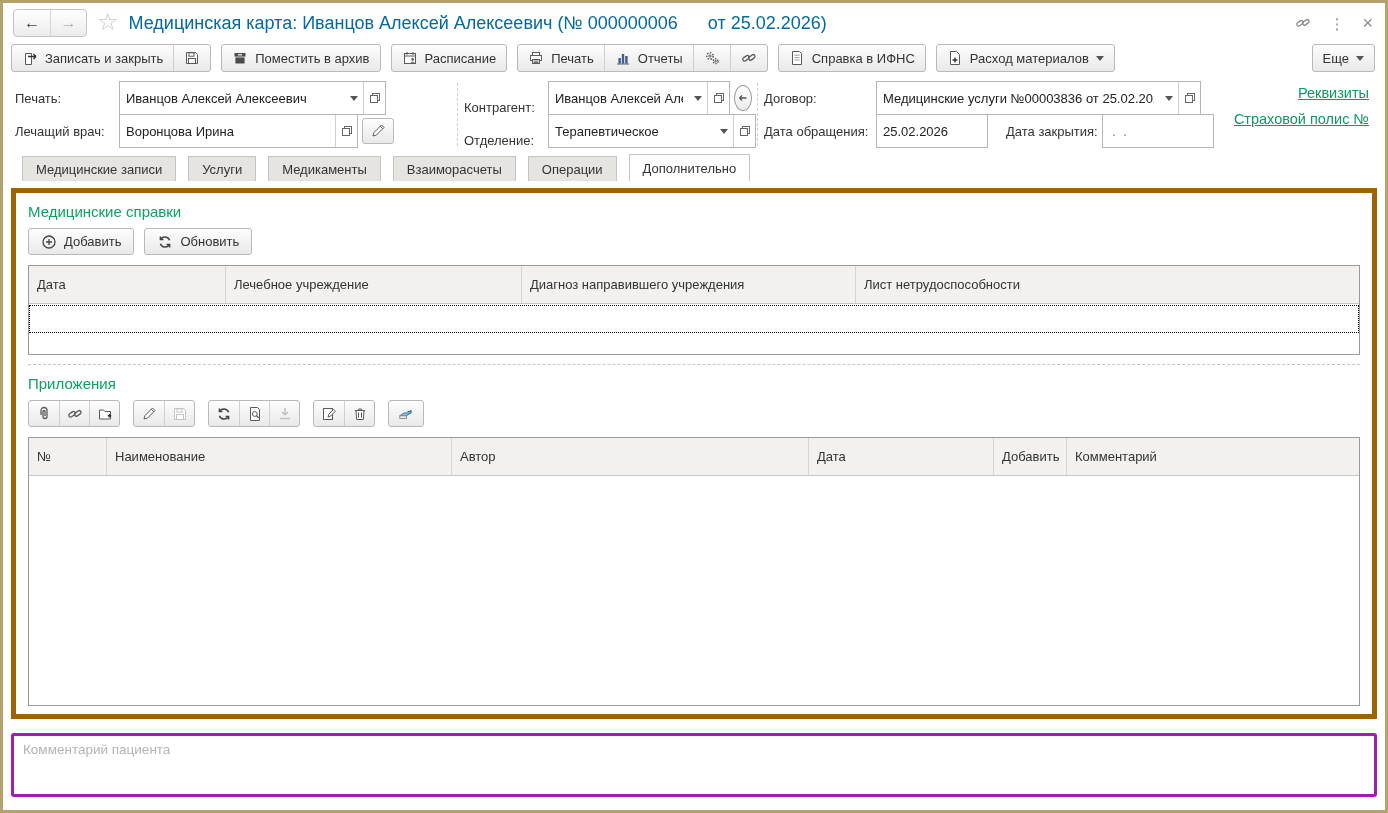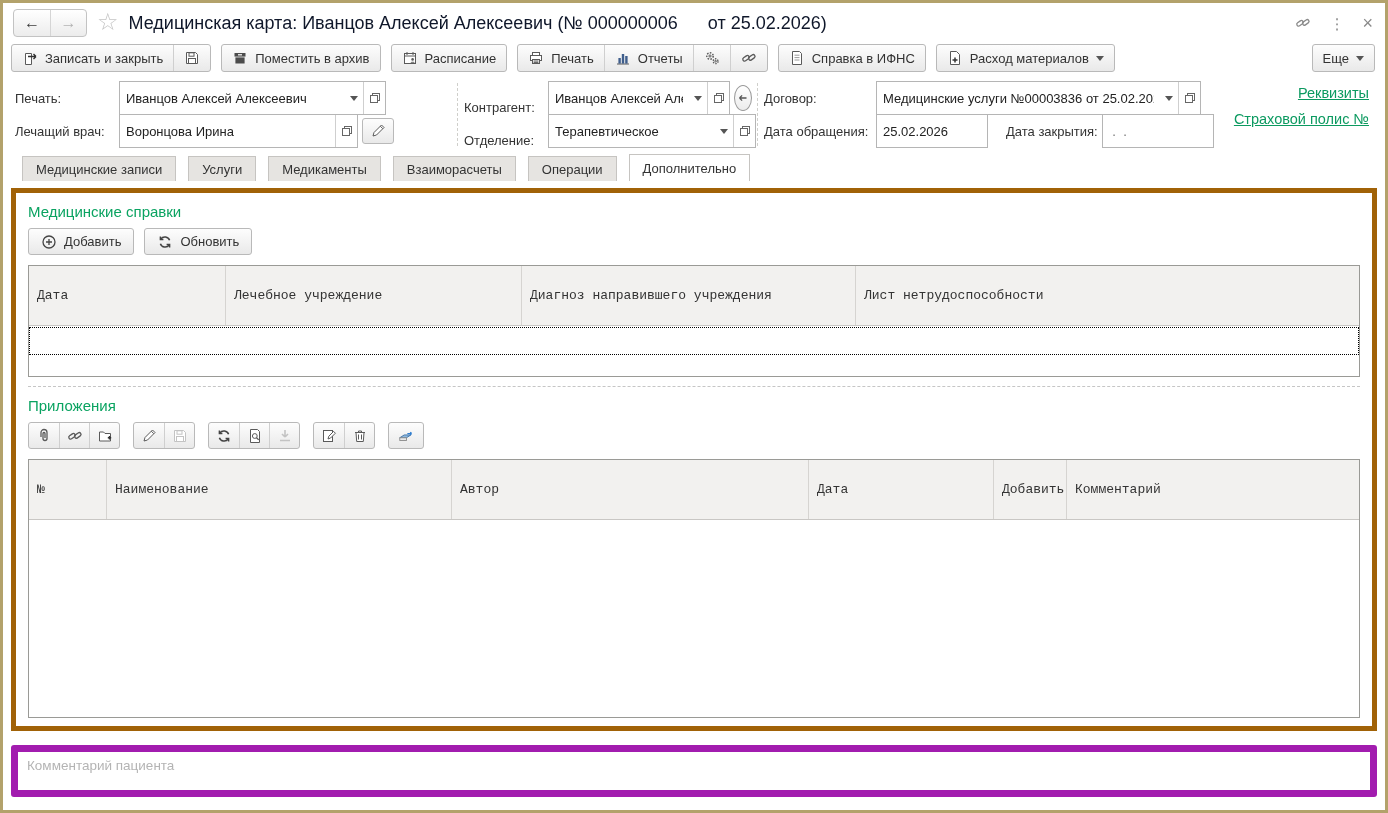--- a/index.html
+++ b/index.html
@@ -11,21 +11,21 @@
 
   
   .titlebar { height:38px; display:flex; align-items:center; padding:2px 12px 0 10px; gap:10px; flex:none; }
   .navbtns { display:flex; border:1px solid #c3c3c3; border-radius:4px; overflow:hidden;
              background:linear-gradient(#ffffff,#ececec); }
   .navbtn { width:36px; height:26px; display:flex; align-items:center; justify-content:center;
             font-size:16px; background:transparent; border:none; }
   .navbtn.back { color:#3a3a3a; font-weight:bold; }
   .navbtn.fwd  { color:#b3b3b3; border-left:1px solid #d5d5d5; }
   .star { font-size:24px; color:#c4c4c4; line-height:1; margin-top:-2px; }
-  .wtitle { font-size:18px; color:#0f172a; white-space:pre; flex:1; overflow:hidden; }
+  .wtitle { font-size:18px; color:#0369a1; white-space:pre; flex:1; overflow:hidden; }
   .title-actions { display:flex; align-items:center; gap:18px; color:#8a8a8a; }
   .ta { font-size:17px; line-height:1; }
 
   
   .cmdbar { display:flex; align-items:center; padding:3px 10px 7px 8px; gap:10px; flex:none; }
   .grp { display:inline-flex; align-items:stretch; border:1px solid #b9b9b9; border-radius:3px;
          overflow:hidden; background:linear-gradient(#fdfdfd,#e9e9e9); height:28px; }
   .gbtn { display:inline-flex; align-items:center; gap:7px; padding:0 10px; font-size:13px; color:#333;
           background:transparent; border:none; }
   .grp .gbtn + .gbtn { border-left:1px solid #cfcfcf; }
@@ -67,42 +67,42 @@
   
   .panel { margin:8px 8px; border:5px solid #a16207; background:#fff; flex:1;
            padding:8px 12px 8px 12px; display:flex; flex-direction:column; min-height:0; }
   .section-h { color:#0aa361; font-size:15px; margin:2px 0 8px 0; flex:none; }
   .btnrow { display:flex; gap:10px; margin-bottom:10px; flex:none; }
   .sbtn { display:inline-flex; align-items:center; gap:7px; height:27px; padding:0 12px; font-size:13px; color:#333;
           border:1px solid #b9b9b9; border-radius:3px; background:linear-gradient(#fdfdfd,#e9e9e9); }
 
   .tbl { border:1px solid #9a9a96; flex:none; }
   .thead { display:flex; background:#f2f1ef; border-bottom:1px solid #c9c7c4; }
-  .th { padding:22px 8px; font-size:13px; color:#333; border-right:1px solid #d6d4d1;
-        white-space:nowrap; overflow:hidden;font-family:Liberation Mono, monospace; }
+  .th { padding:11px 8px; font-size:13px; color:#333; border-right:1px solid #d6d4d1;
+        white-space:nowrap; overflow:hidden; }
   .th:last-child { border-right:none; flex:1; }
   .t1c1{width:197px;} .t1c2{width:296px;} .t1c3{width:334px;}
   .selrow { height:28px; border:1px dotted #000; margin:1px 0 0 0; }
   .t1empty { height:21px; }
 
   .dashsep { border-top:1px dashed #c6c6c6; margin:9px 0 8px 0; flex:none; }
 
   .iconbar { display:flex; gap:13px; margin-bottom:10px; flex:none; }
   .igrp { display:inline-flex; border:1px solid #b9b9b9; border-radius:3px; overflow:hidden;
           background:linear-gradient(#fdfdfd,#e9e9e9); height:27px; }
   .ibtn { width:30px; display:flex; align-items:center; justify-content:center; background:transparent; border:none; }
   .igrp .ibtn + .ibtn { border-left:1px solid #cfcfcf; }
 
   .tbl2 { border:1px solid #9a9a96; flex:1; display:flex; flex-direction:column; min-height:0; }
   .t2c1{width:78px;} .t2c2{width:345px;} .t2c3{width:357px;} .t2c4{width:185px;} .t2c5{width:73px;}
   .t2body { flex:1; background:#fff; }
 
   
   .commentwrap { flex:none; padding:6px 8px 9px 8px; }
-  .comment { width:100%; height:52px; resize:none; border:7px solid #a21caf; border-radius:3px;
+  .comment { width:100%; height:64px; resize:none; border:3px solid #a21caf; border-radius:3px;
              padding:6px 9px; font-size:13.5px; font-family:"Liberation Sans", sans-serif; color:#333; outline:none; }
   .comment::placeholder { color:#b4b4b4; }
 </style>
 </head>
 <body>
 
 <div class="window">
 
   <div class="titlebar">
     <div class="navbtns">

